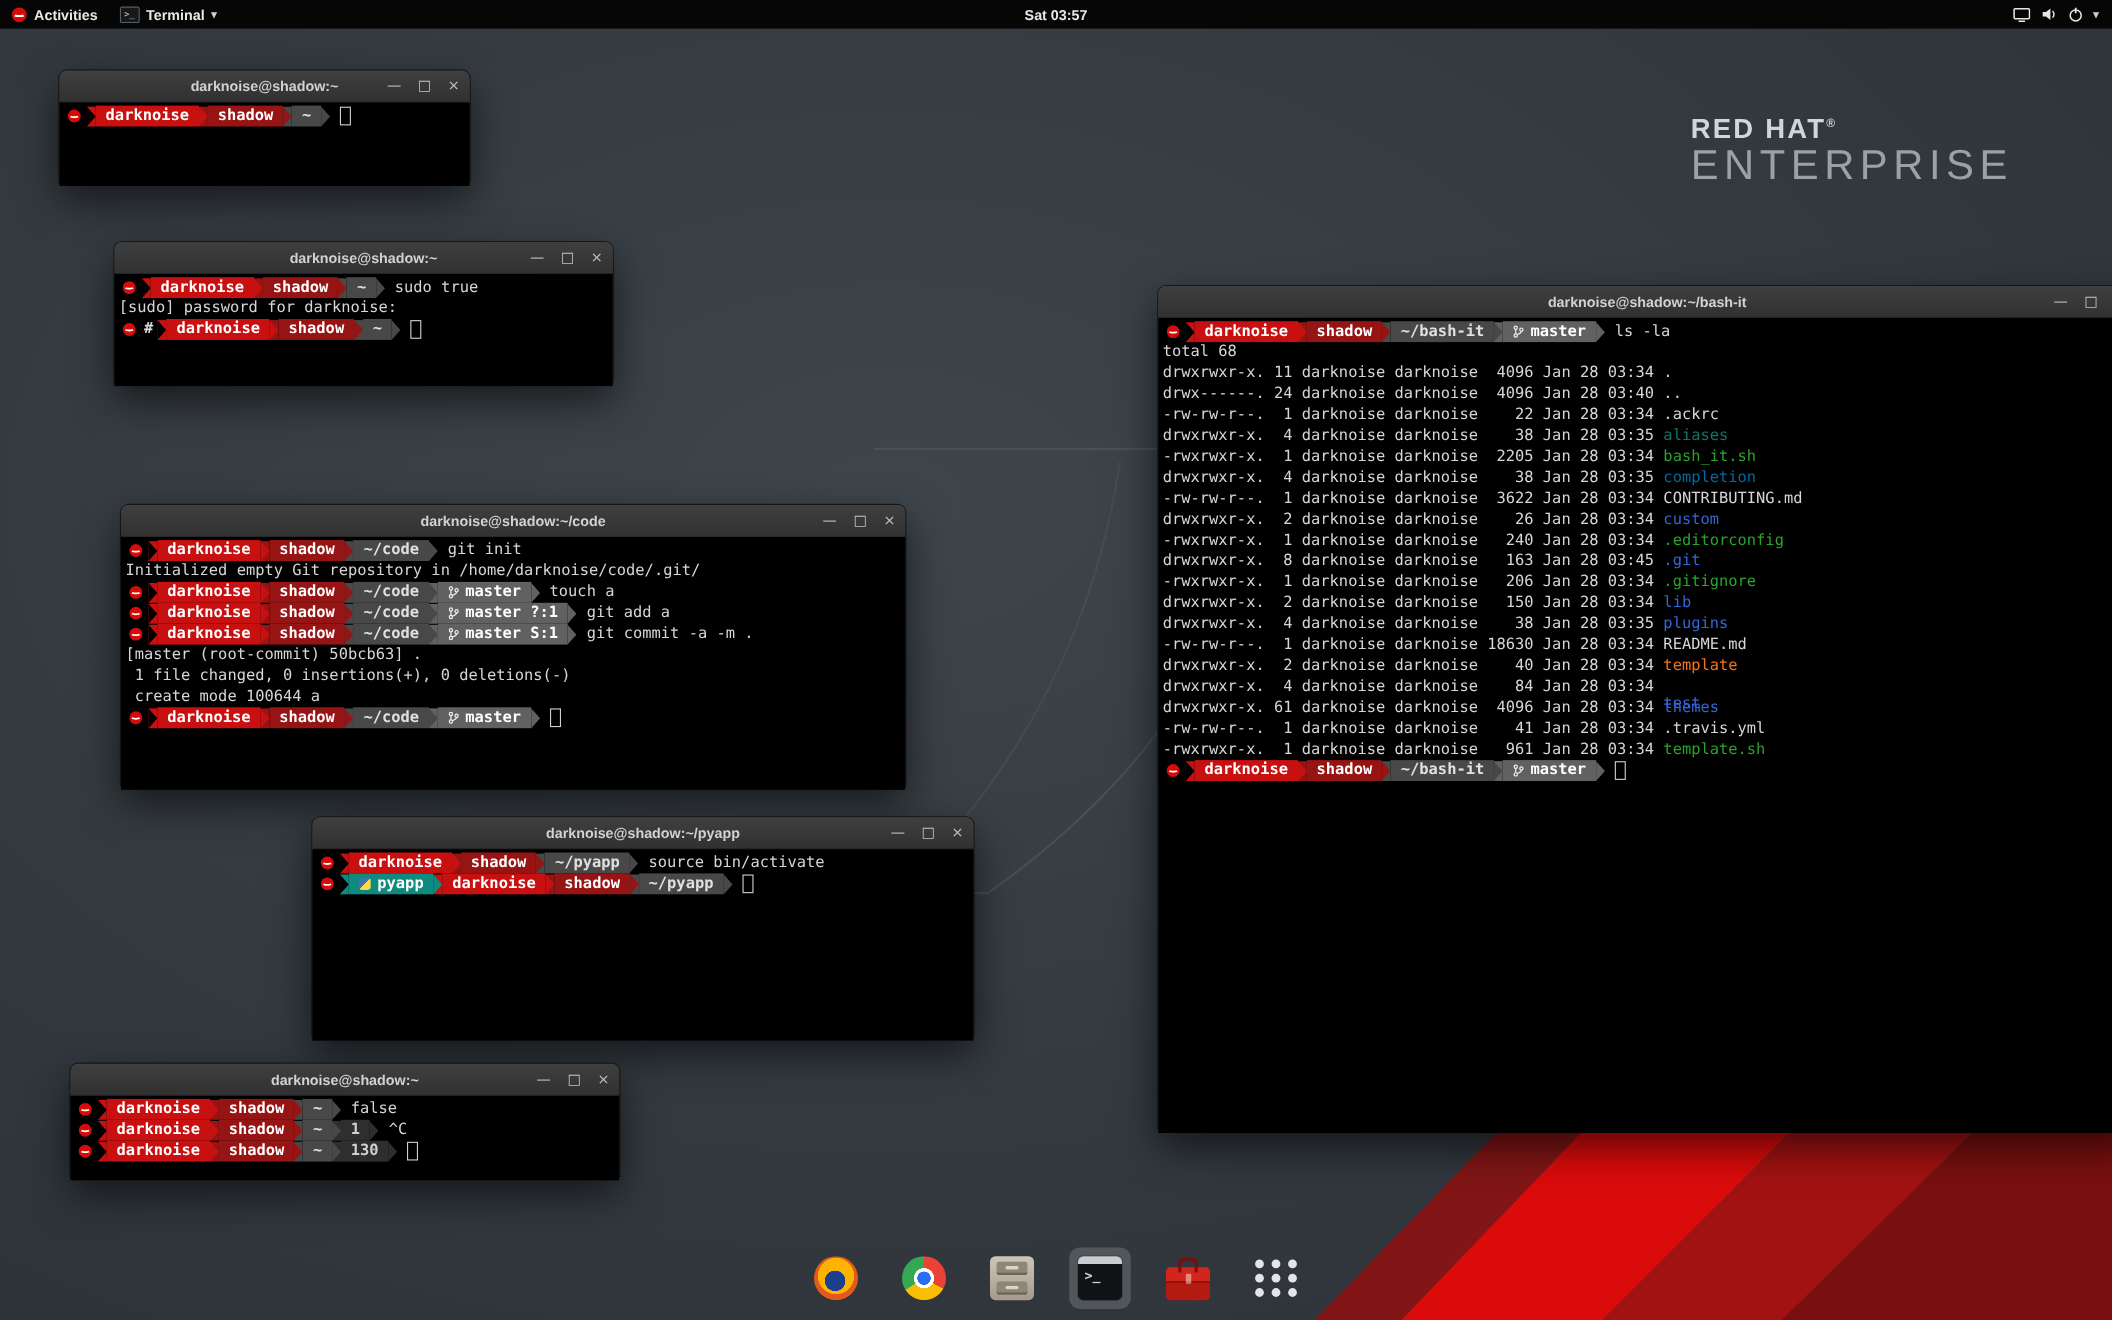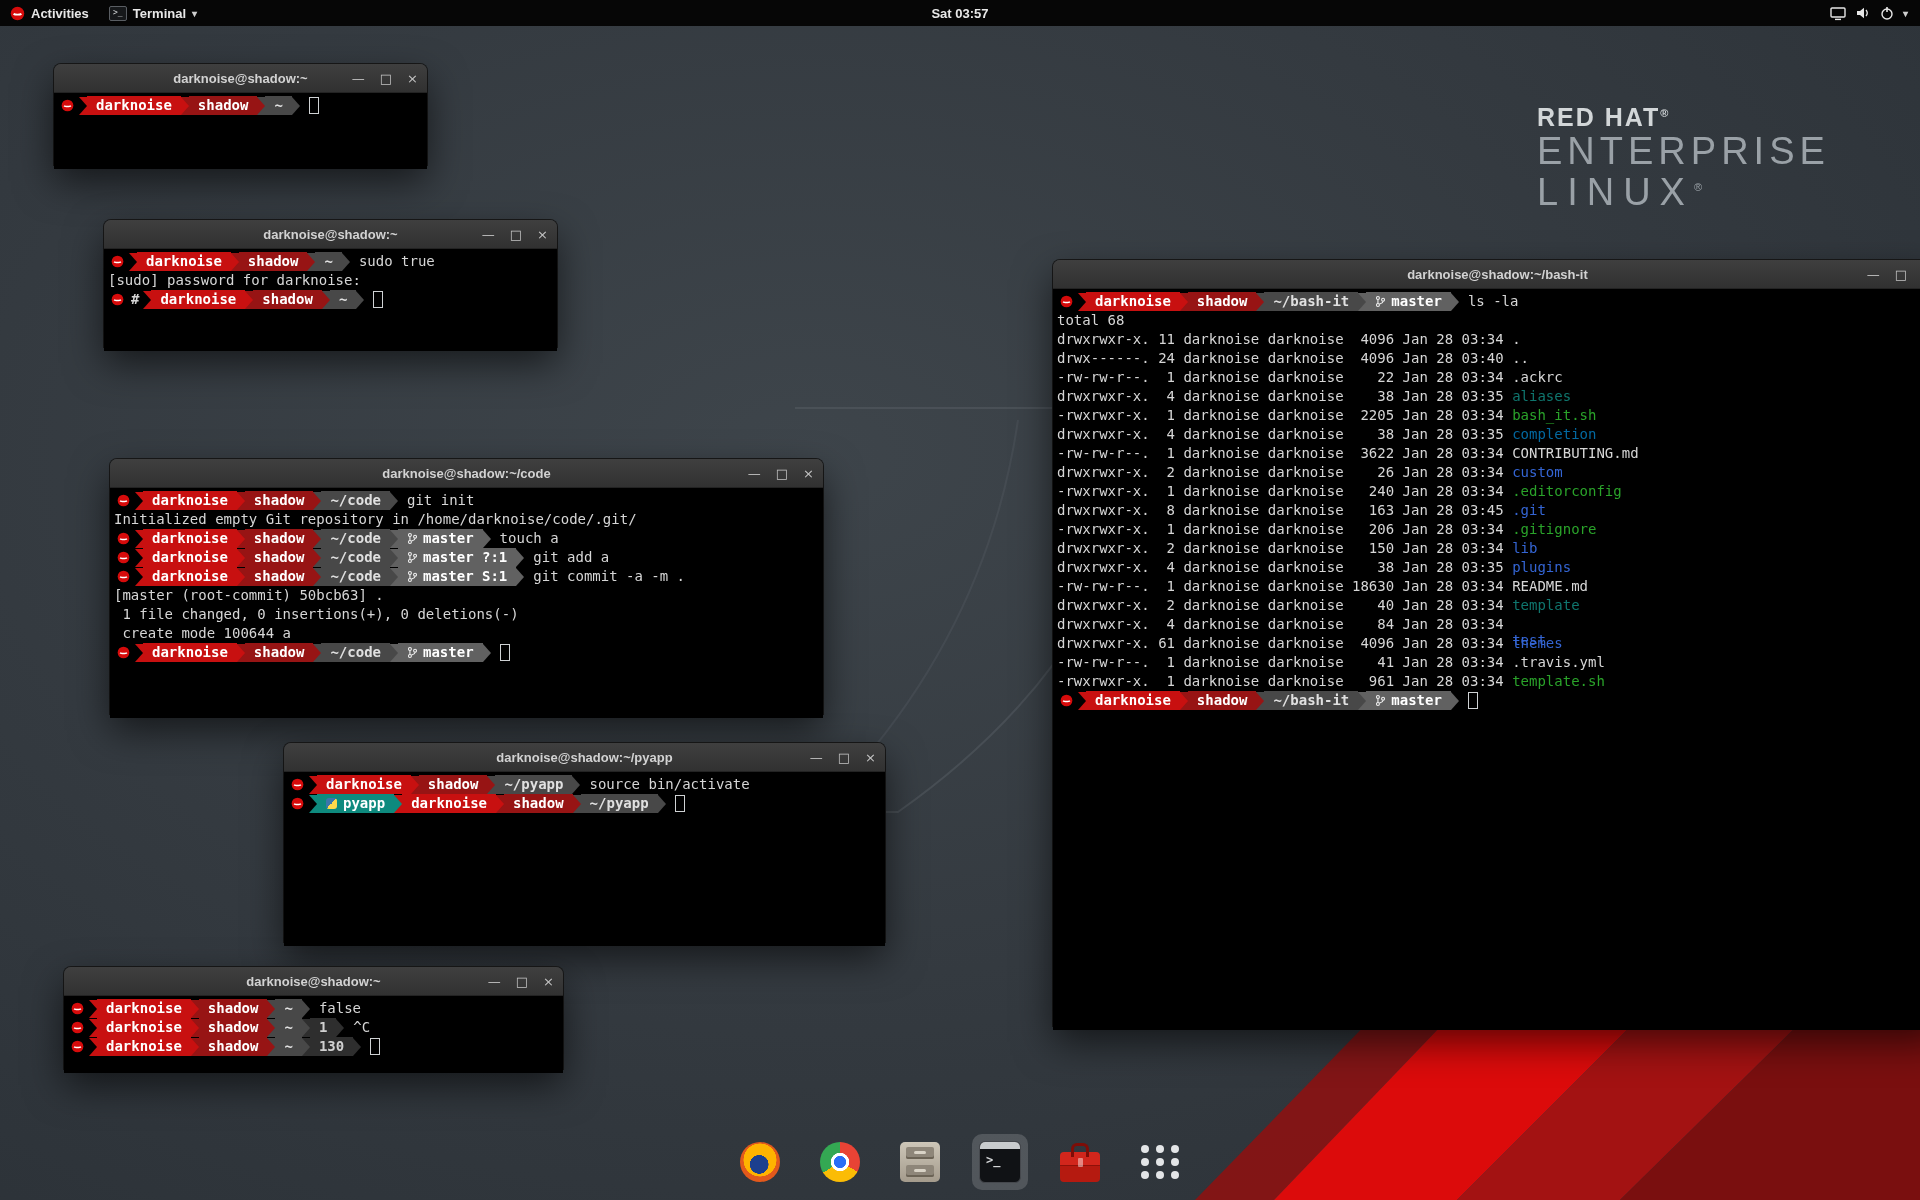--- a/index.html
+++ b/index.html
@@ -90,21 +90,20 @@
     <path d="M1018 420 Q 990 612 862 762" fill="none" stroke="#565d63" stroke-opacity="0.35" stroke-width="2"></path>
     <polygon points="1195,1200 1274,1200 1920,527 1920,455" fill="#8c1212" fill-opacity="0.9"></polygon>
     <polygon points="1274,1200 1920,527 1920,737 1457,1200" fill="#dc0b0b"></polygon>
     <polygon points="1457,1200 1920,737 1920,905 1620,1200" fill="#a31212"></polygon>
     <polygon points="1620,1200 1920,905 1920,1200" fill="#7a0f0f"></polygon>
   </svg>
 
   <div class="branding">
     <div class="b1"><span>RED HAT</span><span class="reg">®</span></div>
     <div class="b2">ENTERPRISE</div>
-    <div class="b3"><span>LINUX</span><span class="reg">®</span></div>
   </div>
 
   <div class="topbar">
     <div class="tb-item">
       <span style="display:flex">
         <svg width="15" height="15" viewBox="0 0 14 14">
             <circle cx="7" cy="7" r="6.3" fill="#d60b0b"></circle>
             <path d="M2.8 8.1c1.3 1.05 7.1 1.05 8.4 0l-1-1.5c-1.7.75-4.7.75-6.4 0z" fill="#fff"></path>
           </svg>
       </span>
@@ -306,21 +305,21 @@
           <div class="tline"><span>-rwxrwxr-x.  1 darknoise darknoise  2205 Jan 28 03:34 </span><span style="color: rgb(42, 163, 42);">bash_it.sh</span></div>
           <div class="tline"><span>drwxrwxr-x.  4 darknoise darknoise    38 Jan 28 03:35 </span><span style="color: #0369a1;">completion</span></div>
           <div class="tline"><span>-rw-rw-r--.  1 darknoise darknoise  3622 Jan 28 03:34 </span><span style="color: rgb(214, 214, 214);">CONTRIBUTING.md</span></div>
           <div class="tline"><span>drwxrwxr-x.  2 darknoise darknoise    26 Jan 28 03:34 </span><span style="color: rgb(52, 101, 212);">custom</span></div>
           <div class="tline"><span>-rwxrwxr-x.  1 darknoise darknoise   240 Jan 28 03:34 </span><span style="color: rgb(42, 163, 42);">.editorconfig</span></div>
           <div class="tline"><span>drwxrwxr-x.  8 darknoise darknoise   163 Jan 28 03:45 </span><span style="color: rgb(52, 101, 212);">.git</span></div>
           <div class="tline"><span>-rwxrwxr-x.  1 darknoise darknoise   206 Jan 28 03:34 </span><span style="color: rgb(42, 163, 42);">.gitignore</span></div>
           <div class="tline"><span>drwxrwxr-x.  2 darknoise darknoise   150 Jan 28 03:34 </span><span style="color: rgb(52, 101, 212);">lib</span></div>
           <div class="tline"><span>drwxrwxr-x.  4 darknoise darknoise    38 Jan 28 03:35 </span><span style="color: rgb(52, 101, 212);">plugins</span></div>
           <div class="tline"><span>-rw-rw-r--.  1 darknoise darknoise 18630 Jan 28 03:34 </span><span style="color: rgb(214, 214, 214);">README.md</span></div>
-          <div class="tline"><span>drwxrwxr-x.  2 darknoise darknoise    40 Jan 28 03:34 </span><span style="color: #0f766e;">template</span></div>
+          <div class="tline"><span>drwxrwxr-x.  2 darknoise darknoise    40 Jan 28 03:34 </span><span style="color: #f97316;">template</span></div>
           <div class="tline"><span>drwxrwxr-x.  4 darknoise darknoise    84 Jan 28 03:34 </span><span style="color: rgb(52, 101, 212); margin-top: 31px;">test</span></div>
           <div class="tline"><span>drwxrwxr-x. 61 darknoise darknoise  4096 Jan 28 03:34 </span><span style="color: rgb(52, 101, 212);">themes</span></div>
           <div class="tline"><span>-rw-rw-r--.  1 darknoise darknoise    41 Jan 28 03:34 </span><span style="color: rgb(214, 214, 214);">.travis.yml</span></div>
           <div class="tline"><span>-rwxrwxr-x.  1 darknoise darknoise   961 Jan 28 03:34 </span><span style="color: rgb(42, 163, 42);">template.sh</span></div>
           <div class="tline"><span class="osseg"><svg width="13" height="13" viewBox="0 0 14 14">
                 <circle cx="7" cy="7" r="6.3" fill="#d60b0b"></circle>
                 <path d="M2.8 8.1c1.3 1.05 7.1 1.05 8.4 0l-1-1.5c-1.7.75-4.7.75-6.4 0z" fill="#fff"></path>
               </svg></span><span class="parrow" style="border-left-color: rgb(0, 0, 0); background: rgb(200, 16, 16);"></span><span class="seg" style="background: rgb(200, 16, 16); color: rgb(255, 255, 255);"><span>darknoise</span></span><span class="parrow" style="border-left-color: rgb(200, 16, 16); background: rgb(151, 20, 20);"></span><span class="seg" style="background: rgb(151, 20, 20); color: rgb(255, 255, 255);"><span>shadow</span></span><span class="parrow" style="border-left-color: rgb(151, 20, 20); background: rgb(72, 72, 72);"></span><span class="seg" style="background: rgb(72, 72, 72); color: rgb(224, 224, 224);"><span>~/bash-it</span></span><span class="parrow" style="border-left-color: rgb(72, 72, 72); background: rgb(97, 97, 97);"></span><span class="seg" style="background: rgb(97, 97, 97); color: rgb(255, 255, 255);"><span class="bricon"><svg width="11" height="13" viewBox="0 0 12 14">
                   <circle cx="3.2" cy="3.2" r="1.6" fill="none" stroke="#f0f0f0" stroke-width="1.2"></circle>
                   <circle cx="3.2" cy="10.8" r="1.6" fill="none" stroke="#f0f0f0" stroke-width="1.2"></circle>

